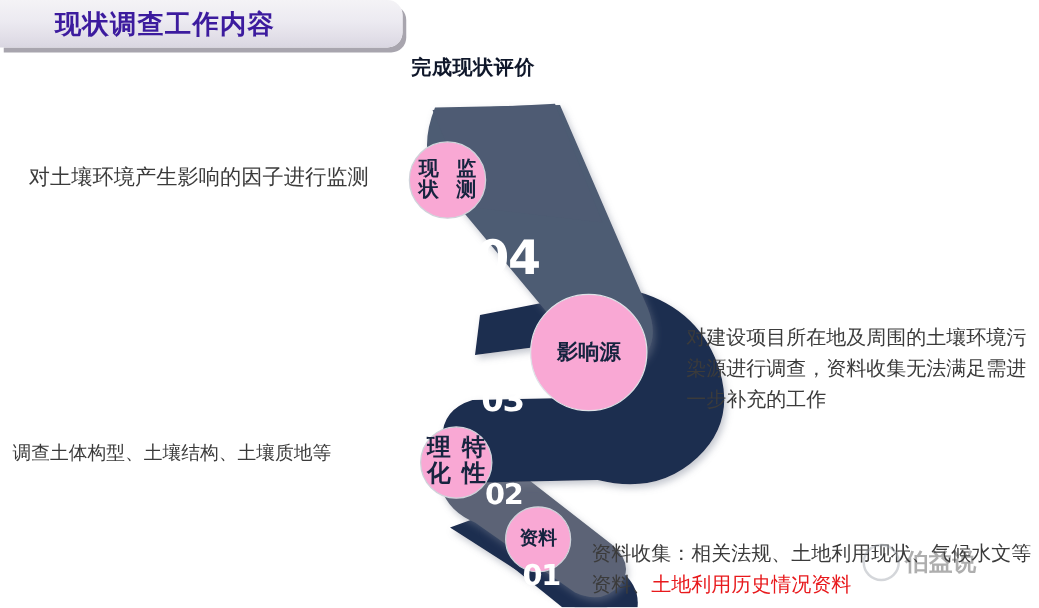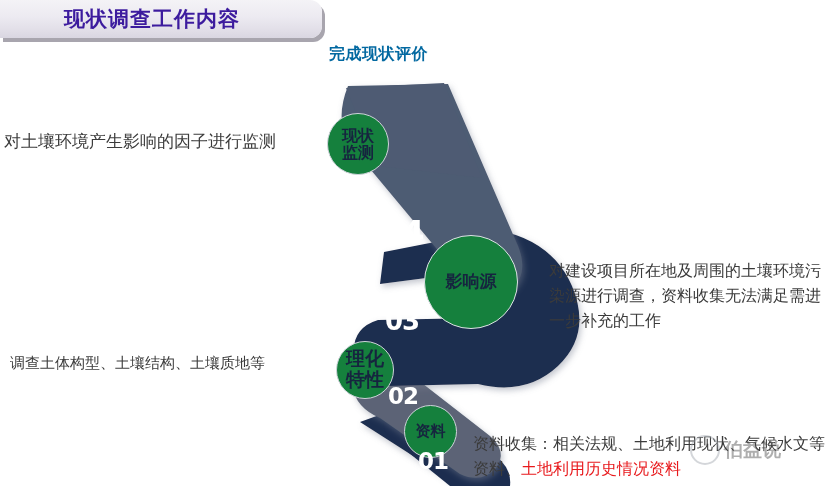--- a/index.html
+++ b/index.html
@@ -22,58 +22,58 @@
     top: 0;
     width: 322px;
     height: 38px;
     background: linear-gradient(180deg, #f4f3f6 0%, #eceaf1 45%, #e3e0e9 75%, #d9d6e1 100%);
     border-top-right-radius: 12px;
     border-bottom-right-radius: 12px;
     box-shadow: 3px 4px 0 0 #a8a5ae;
     display: flex;
     align-items: center;
     box-sizing: border-box;
-    padding-left: 64px;
+    padding-left: 44px;
   }
   #header-title {
     font-size: 21px;
     font-weight: bold;
     color: #3c1b9e;
     letter-spacing: 1px;
     white-space: nowrap;
   }
 
   
   #top-caption {
     position: absolute;
     left: 329px;
     top: 44px;
     font-size: 16px;
     font-weight: bold;
-    color: #0369a1;
+    color: #0f172a;
     letter-spacing: 0.5px;
     white-space: nowrap;
   }
 
   
   #zigzag-diagram {
     position: absolute;
     left: 300px;
     top: 70px;
     width: 300px;
     height: 416px;
   }
 
   
   .node-circle {
     position: absolute;
-    background: #15803d;
+    background: #f9a8d4;
     border-radius: 50%;
     display: flex;
-    flex-direction: column;
+    flex-direction: row;
     align-items: center;
     justify-content: center;
     color: #16243f;
     font-weight: bold;
     box-sizing: border-box;
     border: 1px solid #cfd3da;
     line-height: 1.08;
     text-align: center;
   }
   #circle-xzjc {
@@ -99,36 +99,37 @@
   }
 
   
   .step-number {
     position: absolute;
     color: #ffffff;
     font-weight: bold;
     font-family: "DejaVu Sans", sans-serif;
     letter-spacing: -1px;
   }
-  #num-04 { left: 381px; top: 184px; font-size: 32px; margin-top: 29px; }
+  #num-04 { left: 381px; top: 184px; font-size: 38px; }
   #num-03 { left: 385px; top: 306px; font-size: 26px; }
   #num-02 { left: 388px; top: 383px; font-size: 23px; }
   #num-01 { left: 418px; top: 448px; font-size: 23px; }
 
   
   .desc-text {
     position: absolute;
     color: #3b3b3b;
     line-height: 1.5;
   }
   #desc-left-top {
     left: 4px; top: 129px;
     width: 310px;
     font-size: 17px;
     white-space: nowrap;
+    text-align: center;
   }
   #desc-left-bottom {
     left: 10px; top: 352px;
     width: 308px;
     font-size: 15px;
     white-space: nowrap;
   }
   #desc-right-top {
     left: 549px; top: 259px;
     width: 282px;

